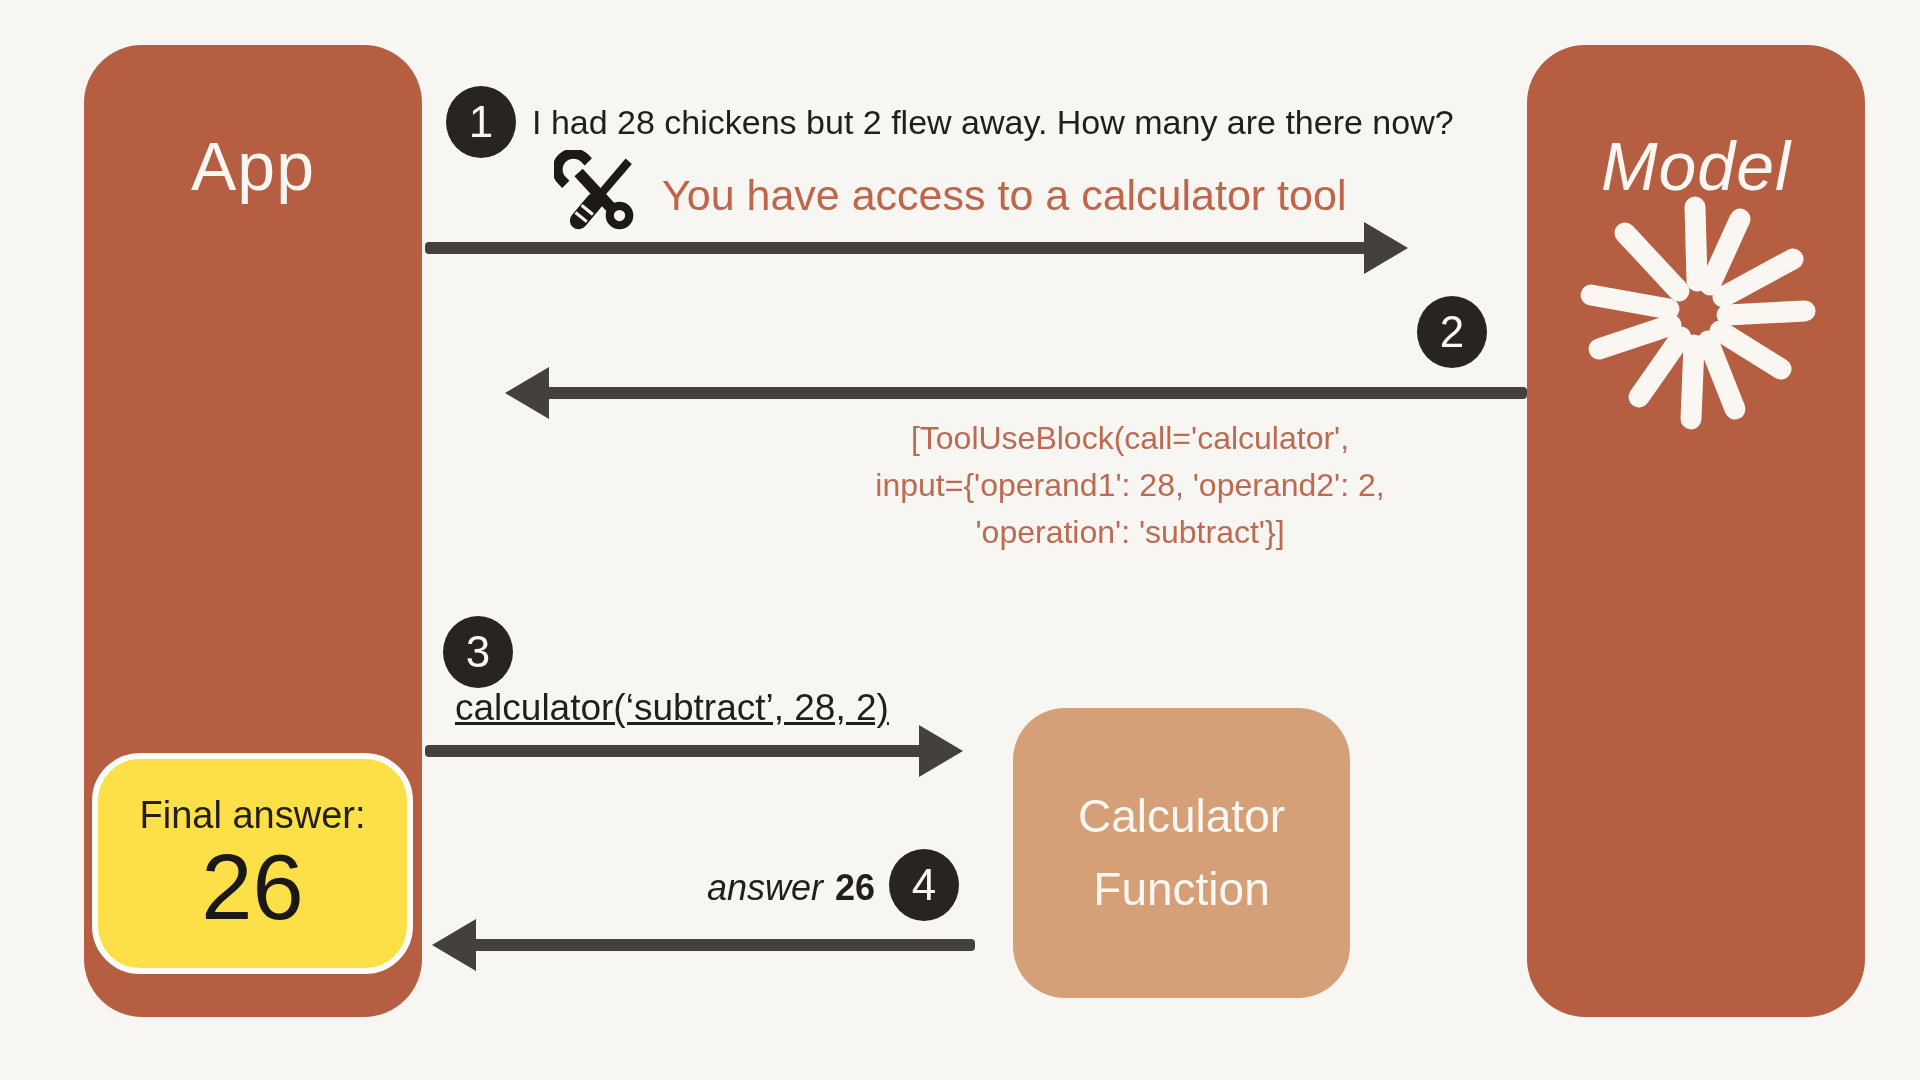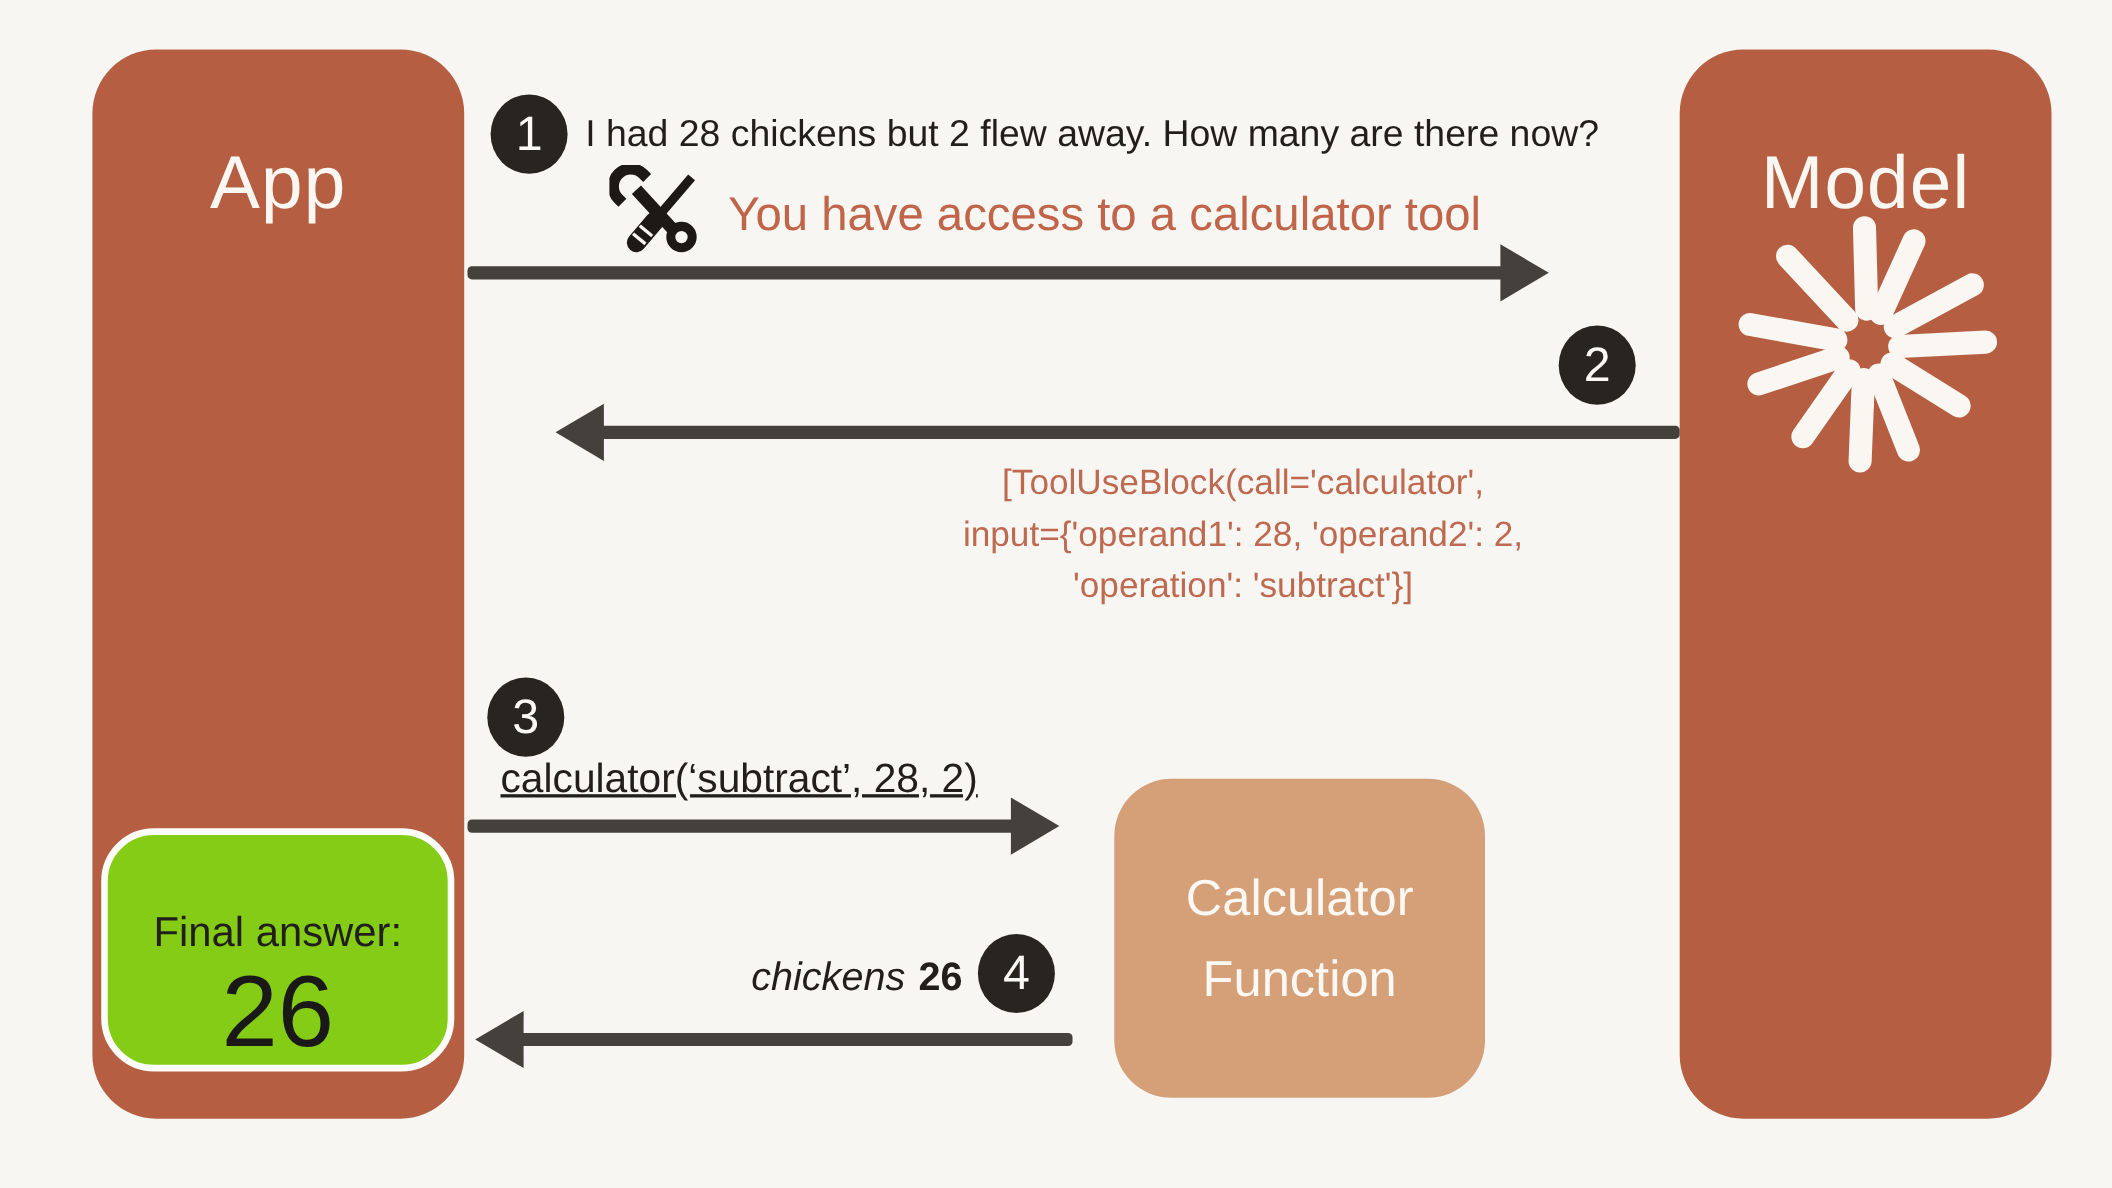--- a/index.html
+++ b/index.html
@@ -12,36 +12,36 @@
     overflow:hidden;
   }
   #canvas{position:absolute;inset:0;width:1920px;height:1080px;}
 
   
   .pillar{
     position:absolute;top:45px;width:338px;height:972px;
     background:#b55e41;border-radius:58px;
   }
   #app-box{left:84px;}
-  #model-box{left:1527px;}
+  #model-box{left:1527px;font-style:italic;}
   .pillar-label{
     position:absolute;top:82px;left:0;width:100%;
     text-align:center;font-size:68px;font-weight:400;color:#faf7f3;
     letter-spacing:1px;
   }
 
   
   #model-mark{position:absolute;left:1577px;top:193px;width:240px;height:240px;color:#faf7f2;}
 
   
   #final-answer-box{
     position:absolute;left:92px;top:753px;width:321px;height:221px;
-    background:#84cc16;border:6px solid #fdfdfa;border-radius:48px;
+    background:#fde047;border:6px solid #fdfdfa;border-radius:48px;
     box-sizing:border-box;
-    display:flex;flex-direction:column;align-items:center;justify-content:flex-end;
+    display:flex;flex-direction:column;align-items:center;justify-content:center;
     gap:2px;
   }
   #final-answer-label{font-size:38px;color:#211e1b;line-height:44px;}
   #final-answer-value{font-size:92px;color:#1b1918;line-height:96px;}
 
   
   #calculator-box{
     position:absolute;left:1013px;top:708px;width:337px;height:290px;
     background:#d5a077;border-radius:52px;
     display:flex;flex-direction:column;align-items:center;justify-content:center;
@@ -179,21 +179,21 @@
   <div class="step-circle" id="circle-3">
     <span>3</span>
   </div>
   <div class="msg" id="msg-3">calculator(‘subtract’, 28, 2)</div>
   <div class="arrow right" id="arrow-3">
     <div class="shaft"></div>
     <div class="head"></div>
   </div>
 
   <div class="msg" id="msg-4">
-    <span class="it">chickens</span><span class="b">26</span>
+    <span class="it">answer</span><span class="b">26</span>
   </div>
   <div class="step-circle" id="circle-4">
     <span>4</span>
   </div>
   <div class="arrow left" id="arrow-4">
     <div class="shaft"></div>
     <div class="head"></div>
   </div>
 
 </div>

